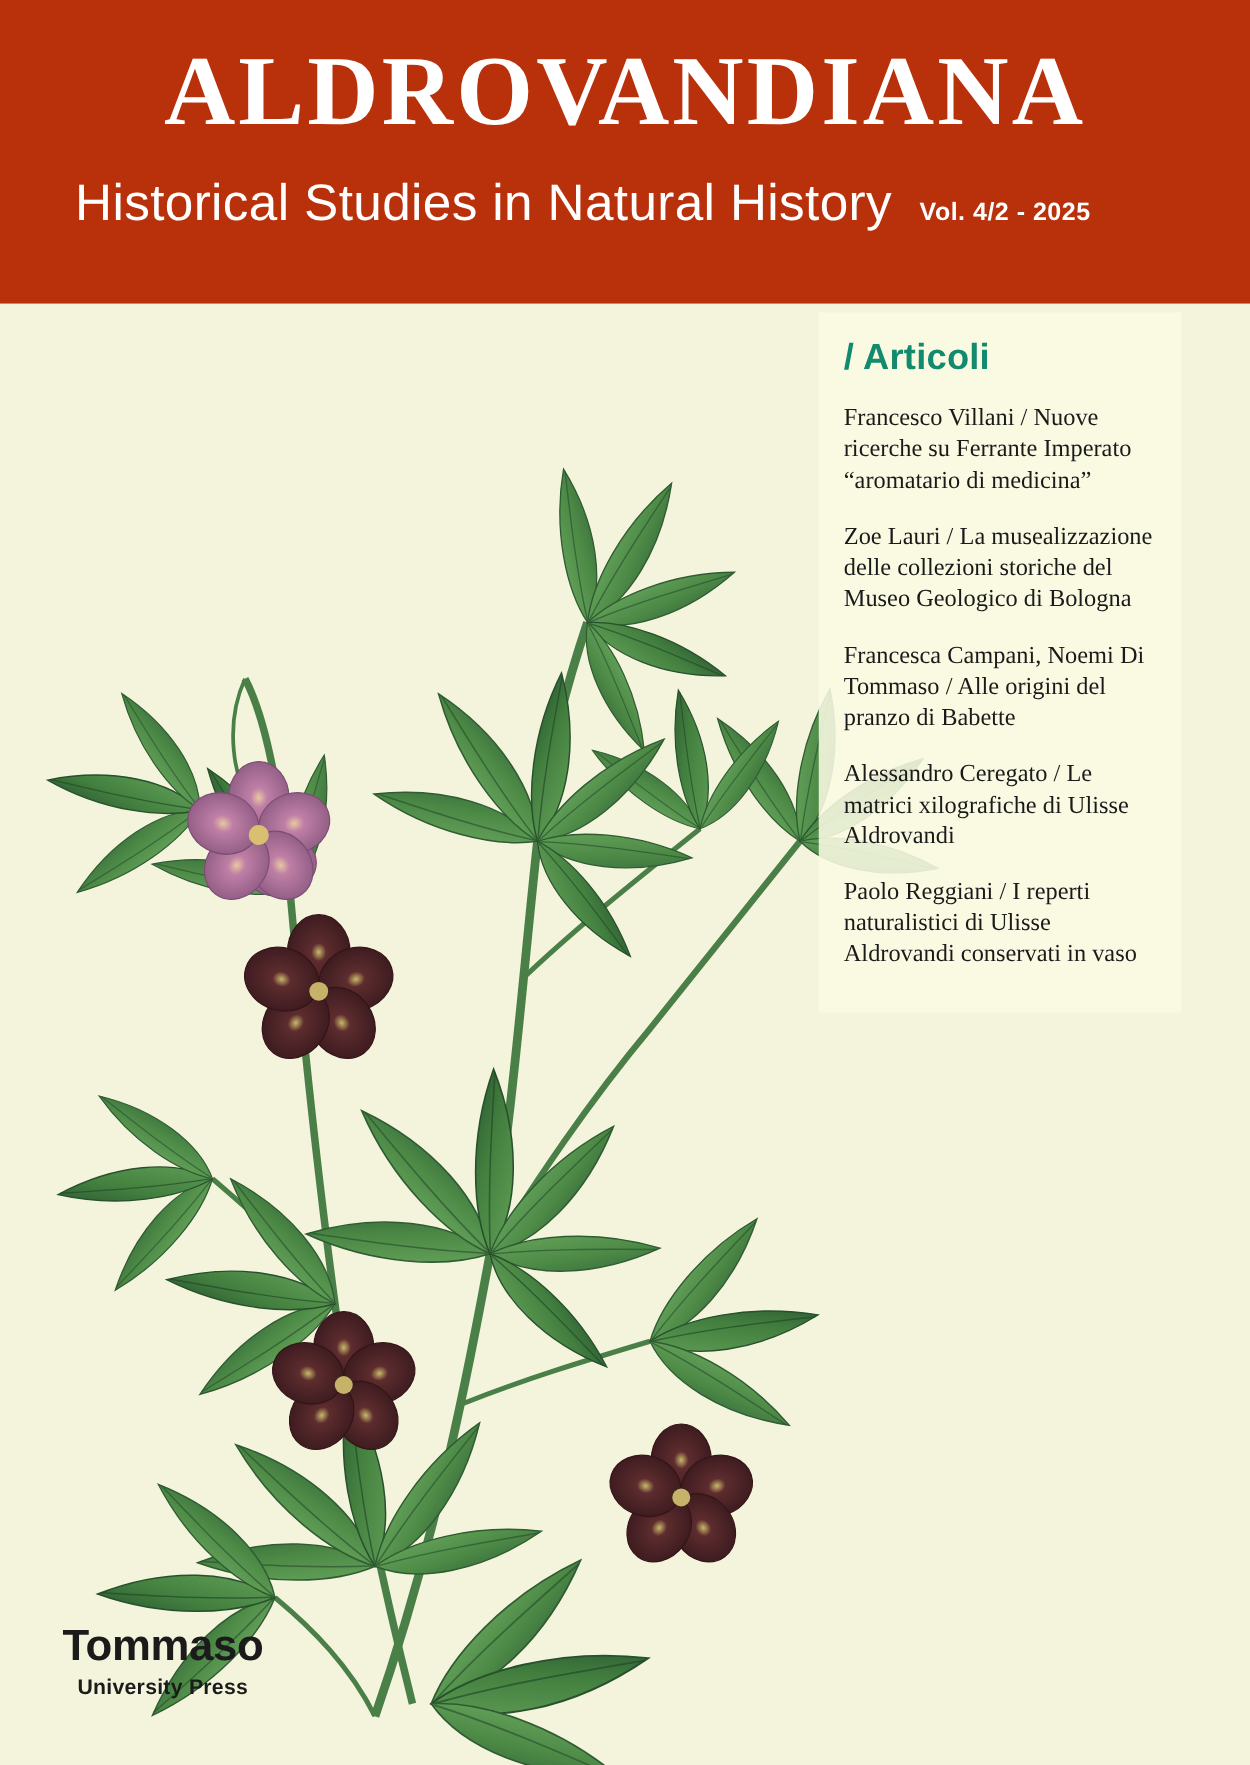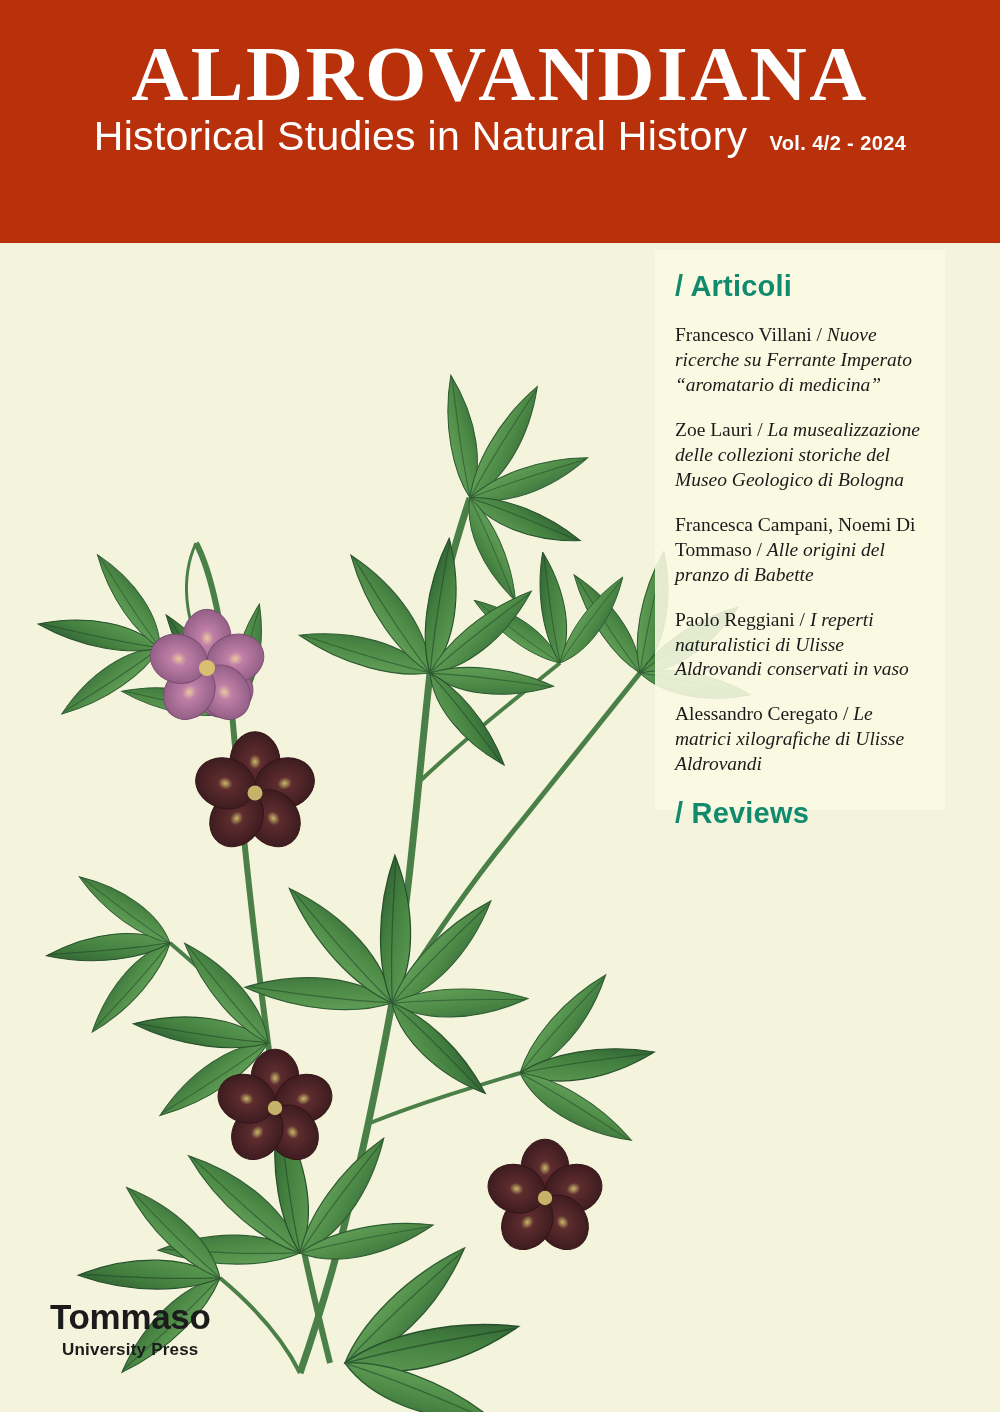--- a/index.html
+++ b/index.html
@@ -32,21 +32,21 @@
     font-size: 79px;
     letter-spacing: 2.5px;
     line-height: 1.0;
     margin: 0;
     text-align: center;
     white-space: nowrap;
   }
   .subtitle-row {
     display: flex;
     align-items: baseline;
-    justify-content: center;
+    margin-top: 26px;
   }
   .journal-subtitle {
     font-family: "Liberation Sans", sans-serif;
     color: #ffffff;
     font-size: 41px;
     font-weight: 400;
     letter-spacing: 0.3px;
     white-space: nowrap;
   }
   .volume-info {
@@ -99,21 +99,21 @@
   }
   .toc-item {
     font-family: "Liberation Serif", serif;
     font-size: 19.5px;
     line-height: 1.28;
     color: #1a1a1a;
     margin-bottom: 20px;
   }
   .toc-item .author { font-style: normal; margin-top: 20px; }
   .toc-item .sep { font-style: normal; }
-  .toc-item .title { font-style: italic; }
+  .toc-item .title { }
 
   
   .publisher {
     position: absolute;
     left: 50px;
     bottom: 54px;
     line-height: 1;
   }
   .publisher .pub-city {
     font-family: "Liberation Sans", sans-serif;
@@ -136,21 +136,21 @@
 </style>
 </head>
 <body>
 
 <div class="cover">
 
   <div class="header">
     <div class="journal-title">ALDROVANDIANA</div>
     <div class="subtitle-row">
       <span class="journal-subtitle">Historical Studies in Natural History</span>
-      <span class="volume-info">Vol. 4/2 - 2024</span>
+      <span class="volume-info">Vol. 4/2 - 2025</span>
     </div>
   </div>
 
   <div class="artwork">
     <svg width="1000" height="1169" viewBox="0 0 1000 1169" xmlns="http://www.w3.org/2000/svg">
       <defs>
         <linearGradient id="leafg" x1="0" y1="0" x2="1" y2="1">
           <stop offset="0%" stop-color="#6aa75f"></stop>
           <stop offset="55%" stop-color="#4d8a46"></stop>
           <stop offset="100%" stop-color="#34663a"></stop>
@@ -309,27 +309,26 @@
       <li class="toc-item">
         <span class="author">Francesco Villani</span><span class="sep"> / </span><span class="title">Nuove ricerche su Ferrante Imperato “aromatario di medicina”</span>
       </li>
       <li class="toc-item">
         <span class="author">Zoe Lauri</span><span class="sep"> / </span><span class="title">La musealizzazione delle collezioni storiche del Museo Geologico di Bologna</span>
       </li>
       <li class="toc-item">
         <span class="author">Francesca Campani, Noemi Di Tommaso</span><span class="sep"> / </span><span class="title">Alle origini del pranzo di Babette</span>
       </li>
       <li class="toc-item">
+        <span class="author">Alessandro Ceregato</span><span class="sep"> / </span><span class="title">Le matrici xilografiche di Ulisse Aldrovandi</span>
+      </li>
+      <li class="toc-item">
         <span class="author">Paolo Reggiani</span><span class="sep"> / </span><span class="title">I reperti naturalistici di Ulisse Aldrovandi conservati in vaso</span>
       </li>
-      <li class="toc-item">
-        <span class="author">Alessandro Ceregato</span><span class="sep"> / </span><span class="title">Le matrici xilografiche di Ulisse Aldrovandi</span>
-      </li>
     </ul>
-    <div class="section-head reviews">/ Reviews</div>
   </div>
 
   <div class="publisher">
     <span class="pub-city">Tommaso</span>
     <span class="pub-press">University Press</span>
   </div>
 
 </div>
 
 </body></html>

